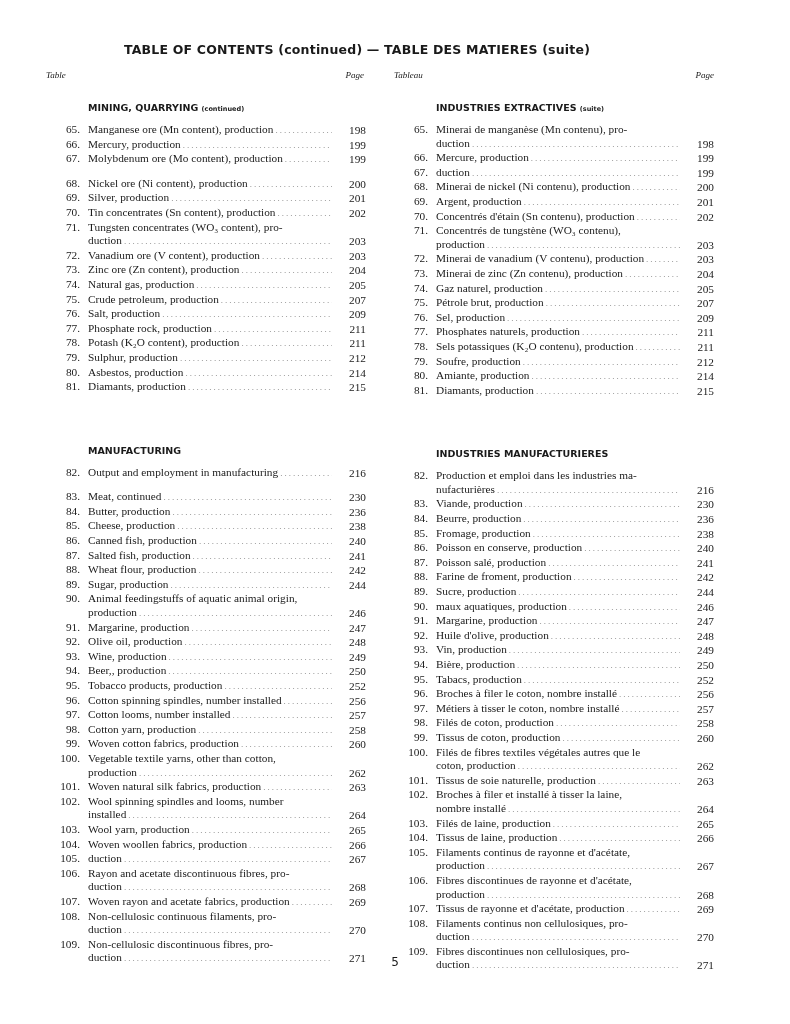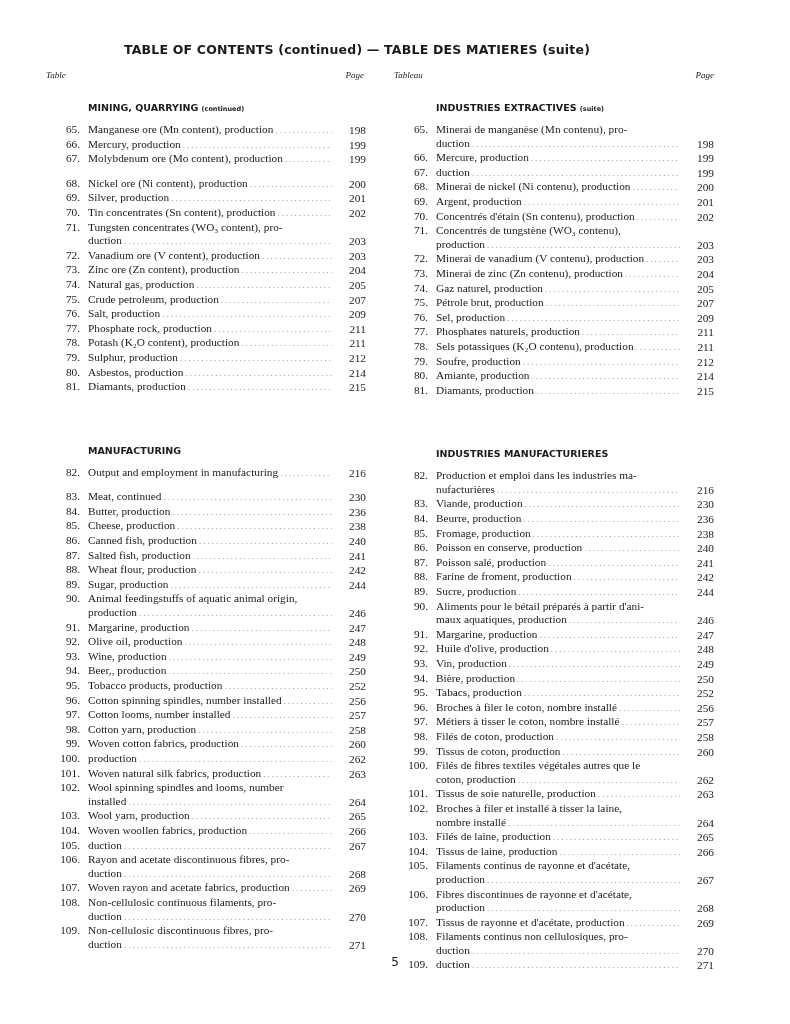--- a/index.html
+++ b/index.html
@@ -397,20 +397,23 @@
             <span class="t">Woven cotton fabrics, production</span>
             <span class="dots">................................................................................</span>
           </div>
         </span>
         <span class="page">260</span>
       </div>
       <div class="entry">
         <span class="num">100.</span>
         <span class="text">
           <div class="line">
+            <span class="t">Vegetable textile yarns, other than cotton,</span>
+          </div>
+          <div class="line">
             <span class="t">production</span>
             <span class="dots">................................................................................</span>
           </div>
         </span>
         <span class="page">262</span>
       </div>
       <div class="entry">
         <span class="num">101.</span>
         <span class="text">
           <div class="line">
@@ -782,23 +785,20 @@
             <span class="t">Sucre, production</span>
             <span class="dots">................................................................................</span>
           </div>
         </span>
         <span class="page">244</span>
       </div>
       <div class="entry">
         <span class="num">90.</span>
         <span class="text">
           <div class="line">
-            <span class="t">Aliments pour le bétail préparés à partir d'ani-</span>
-          </div>
-          <div class="line">
             <span class="t">maux aquatiques, production</span>
             <span class="dots">................................................................................</span>
           </div>
         </span>
         <span class="page">246</span>
       </div>
       <div class="entry">
         <span class="num">91.</span>
         <span class="text">
           <div class="line">
@@ -989,20 +989,23 @@
           <div class="line">
             <span class="t">duction</span>
             <span class="dots">................................................................................</span>
           </div>
         </span>
         <span class="page">270</span>
       </div>
       <div class="entry">
         <span class="num">109.</span>
         <span class="text">
+          <div class="line">
+            <span class="t">Fibres discontinues non cellulosiques, pro-</span>
+          </div>
           <div class="line">
             <span class="t">duction</span>
             <span class="dots">................................................................................</span>
           </div>
         </span>
         <span class="page">271</span>
       </div>
     </div>
 </div>
 

